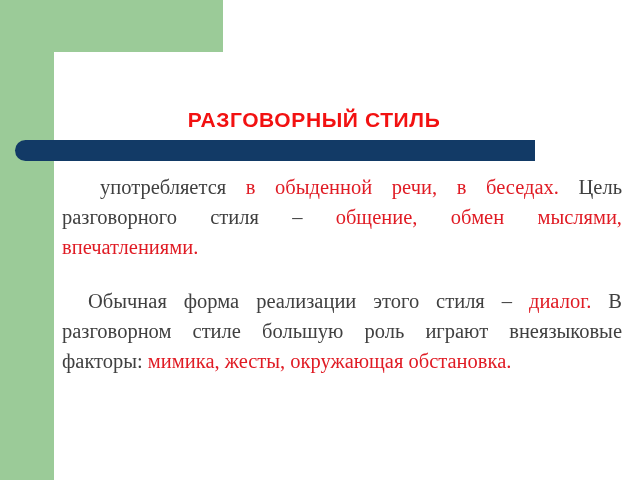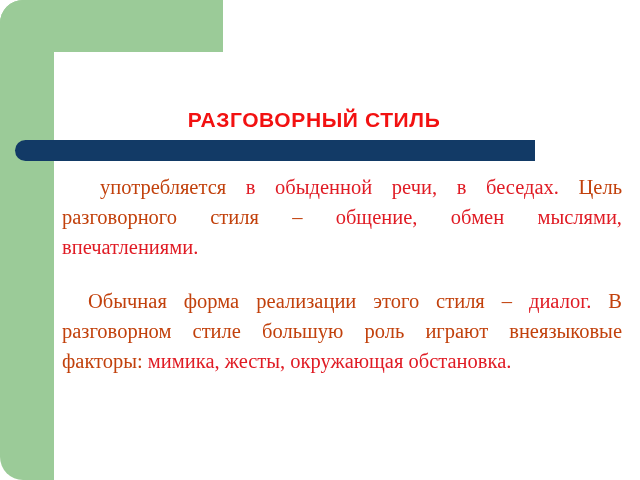--- a/index.html
+++ b/index.html
@@ -9,21 +9,20 @@
     background: #ffffff;
   }
 
   #slide {
     position: relative;
     width: 640px;
     height: 480px;
     overflow: hidden;
     background: #ffffff;
     font-family: "Liberation Serif", "DejaVu Serif", serif;
-    border-radius: 23px;
     -webkit-font-smoothing: antialiased;
   }
 
   
   .green-left-panel {
     position: absolute;
     left: 0;
     top: 0;
     width: 54px;
     height: 480px;
@@ -99,21 +98,21 @@
   .para + .para {
     margin-top: 14px;
   }
 
   .para.second {
     text-indent: 26px;
     margin-top: 24px;
   }
 
   
-  .tx-blue { color: #c2410c; }
+  .tx-blue { color: #404040; }
   .tx-red  { color: #e01b24; font-family: Liberation Serif, serif; }
 </style>
 </head>
 <body>
 
 <div id="slide">
 
   <div class="green-left-panel"></div>
 
   <div class="green-top-band"></div>

